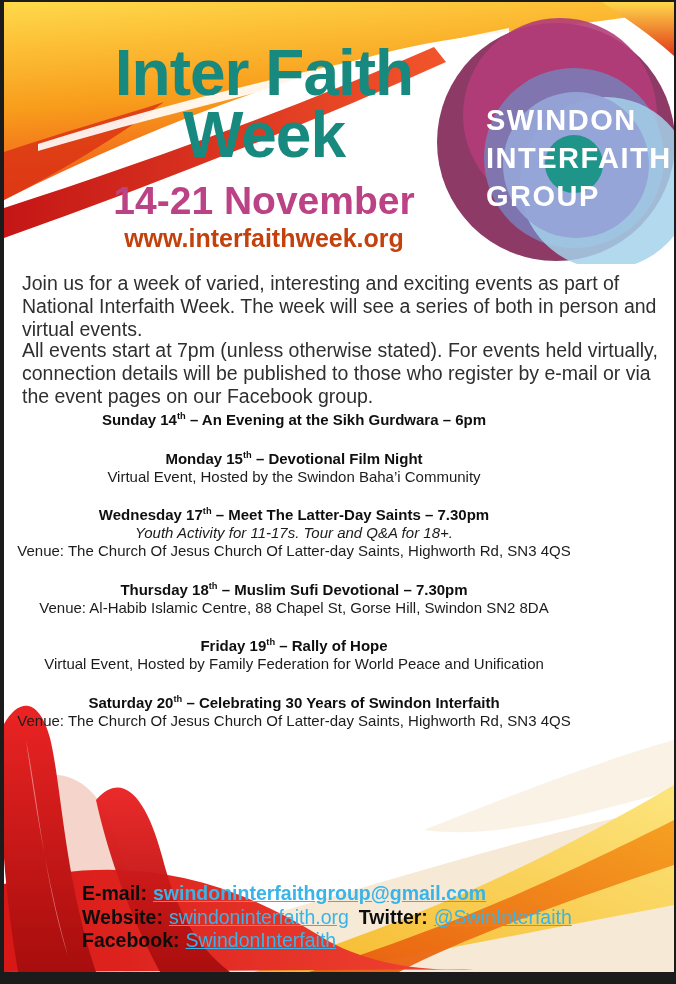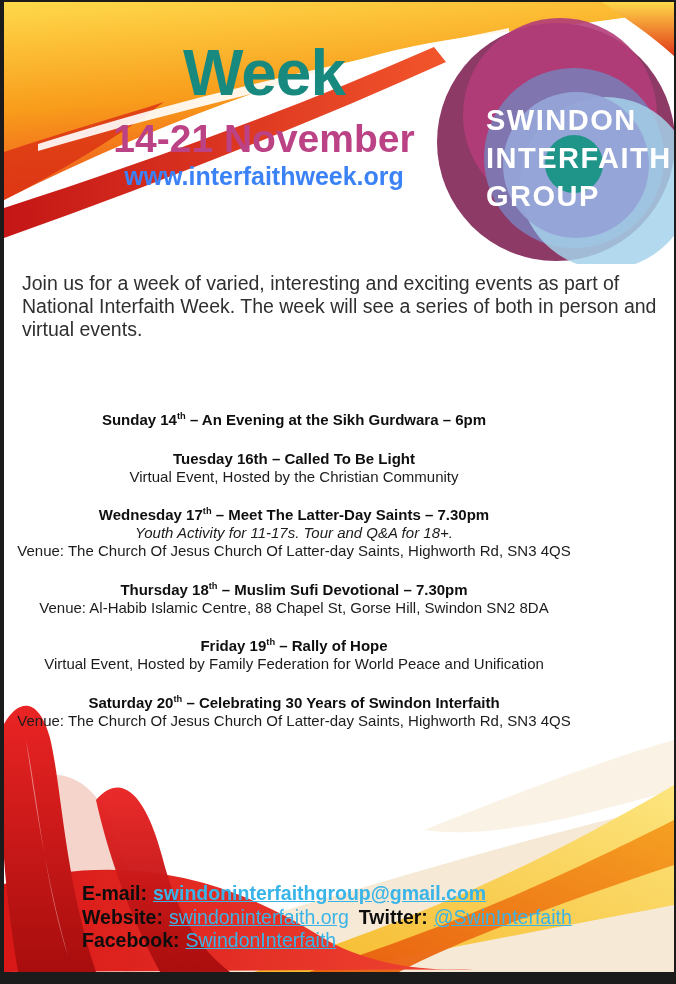--- a/index.html
+++ b/index.html
@@ -12,21 +12,21 @@
   .bottom-ribbon{position:absolute;left:0;bottom:0;width:670px;height:292px;z-index:1;}
 
   
   .logo{position:absolute;left:430px;top:16px;width:244px;height:246px;z-index:2;}
   .logo text{font-family:"Liberation Sans",sans-serif;font-weight:bold;font-size:29px;fill:#ffffff;letter-spacing:1.5px;}
 
   
   .title-block{position:absolute;left:20px;top:40px;width:480px;text-align:center;z-index:3;}
   .t-line{font-weight:bold;font-size:64px;line-height:62px;letter-spacing:-1px;color:#17897E;}
   .t-date{font-weight:bold;font-size:39px;line-height:42px;margin-top:14px;color:#BC4286;}
-  .t-url{font-weight:bold;font-size:25px;line-height:28px;margin-top:2px;color:#3b82f6;}
+  .t-url{font-weight:bold;font-size:25px;line-height:28px;margin-top:2px;color:#c2410c;}
 
   
   .intro{position:absolute;left:18px;width:644px;font-size:19.5px;line-height:23px;color:#2f2f2f;z-index:3;}
   .intro.p1{top:270px;}
   .intro.p2{top:337px;}
 
   
   .events{position:absolute;left:0;top:409px;width:580px;text-align:center;font-size:15px;line-height:17.8px;color:#1c1c1c;z-index:3;}
   .ev{margin-bottom:21px;}
   .ev-title{font-weight:bold;color:#0f0f0f;}
@@ -106,38 +106,40 @@
       <circle cx="140" cy="140" r="90" fill="#7D7BB5" opacity="0.92"></circle>
       <circle cx="172" cy="165" r="86" fill="#A5D2EA" opacity="0.85"></circle>
       <circle cx="142" cy="147" r="73" fill="#95A3D6" opacity="0.95"></circle>
       <circle cx="140" cy="146" r="29" fill="#1F9489"></circle>
       <text x="52" y="112">SWINDON</text>
       <text x="52" y="150">INTERFAITH</text>
       <text x="52" y="188">GROUP</text>
     </svg>
 
     <div class="title-block">
+      <div class="t-line">Inter Faith</div>
       <div class="t-line">Week</div>
       <div class="t-date">14-21 November</div>
       <div class="t-url">www.interfaithweek.org</div>
     </div>
 
     <div class="intro p1">Join us for a week of varied, interesting and exciting events as part of National Interfaith Week. The week will see a series of both in person and virtual events.</div>
+    <div class="intro p2">All events start at 7pm (unless otherwise stated). For events held virtually, connection details will be published to those who register by e-mail or via the event pages on our Facebook group.</div>
 
     <div class="events">
 
       <div class="ev">
         <div class="ev-title"><span>Sunday 14</span><sup>th</sup><span> – An Evening at the Sikh Gurdwara – 6pm</span></div>
       </div>
 
+      <div class="ev">
+        <div class="ev-title"><span>Monday 15</span><sup>th</sup><span> – Devotional Film Night</span></div>
+        <div class="ev-line">Virtual Event, Hosted by the Swindon Baha’i Community</div>
+      </div>
 
-      <div class="ev">
-        <div class="ev-title"><span>Tuesday 16th</span><sup></sup><span> – Called To Be Light</span></div>
-        <div class="ev-line">Virtual Event, Hosted by the Christian Community</div>
-      </div>
 
       <div class="ev">
         <div class="ev-title"><span>Wednesday 17</span><sup>th</sup><span> – Meet The Latter-Day Saints – 7.30pm</span></div>
         <div class="ev-line italic">Youth Activity for 11-17s. Tour and Q&amp;A for 18+.</div>
         <div class="ev-line">Venue: The Church Of Jesus Church Of Latter-day Saints, Highworth Rd, SN3 4QS</div>
       </div>
 
       <div class="ev">
         <div class="ev-title"><span>Thursday 18</span><sup>th</sup><span> – Muslim Sufi Devotional – 7.30pm</span></div>
         <div class="ev-line">Venue: Al-Habib Islamic Centre, 88 Chapel St, Gorse Hill, Swindon SN2 8DA</div>

